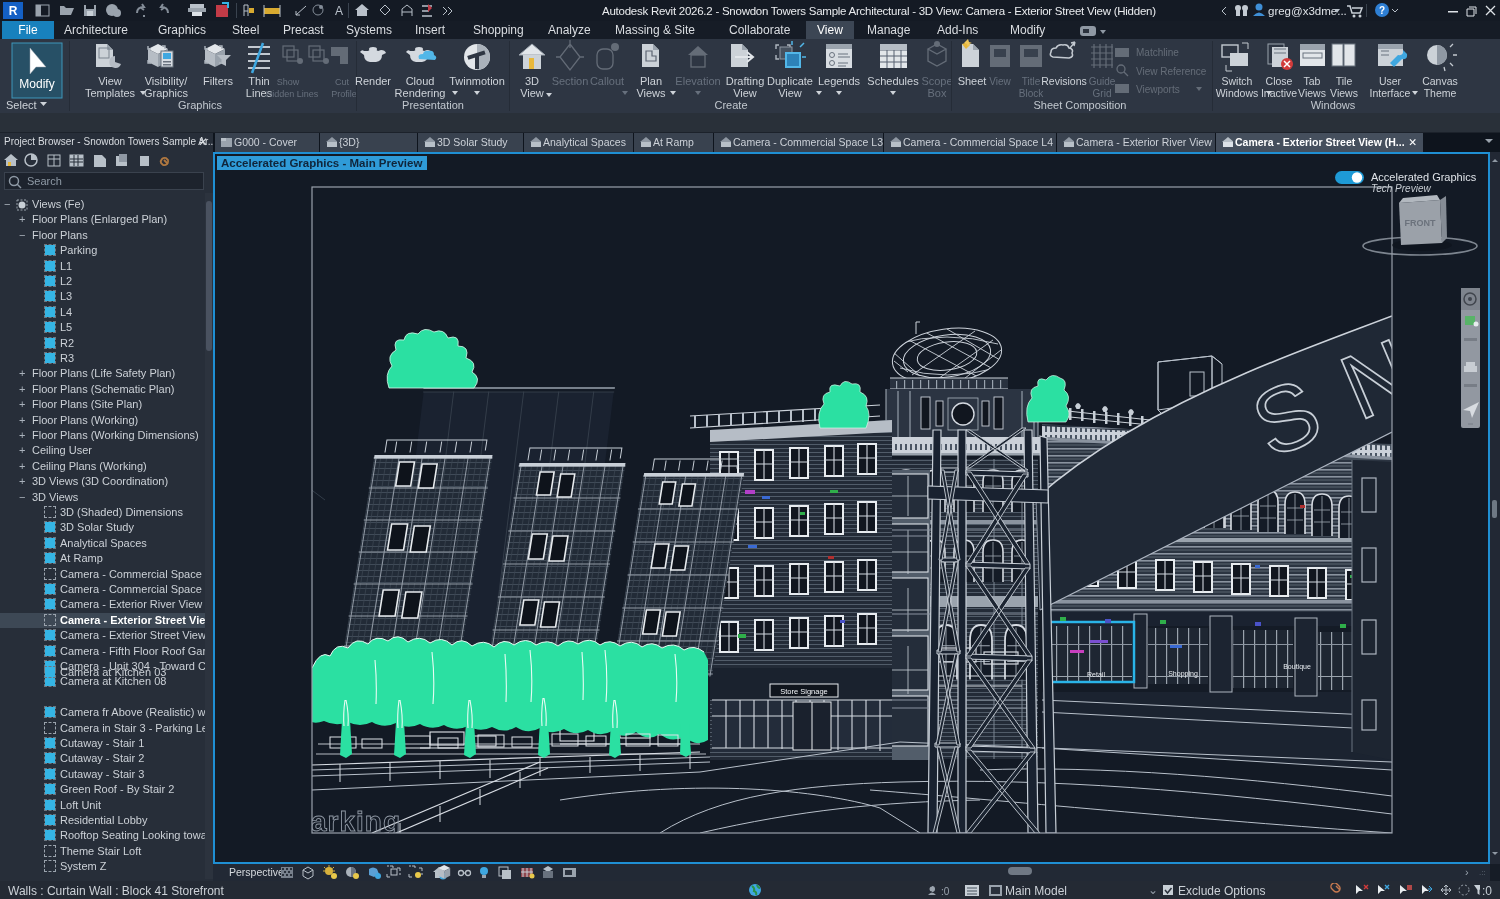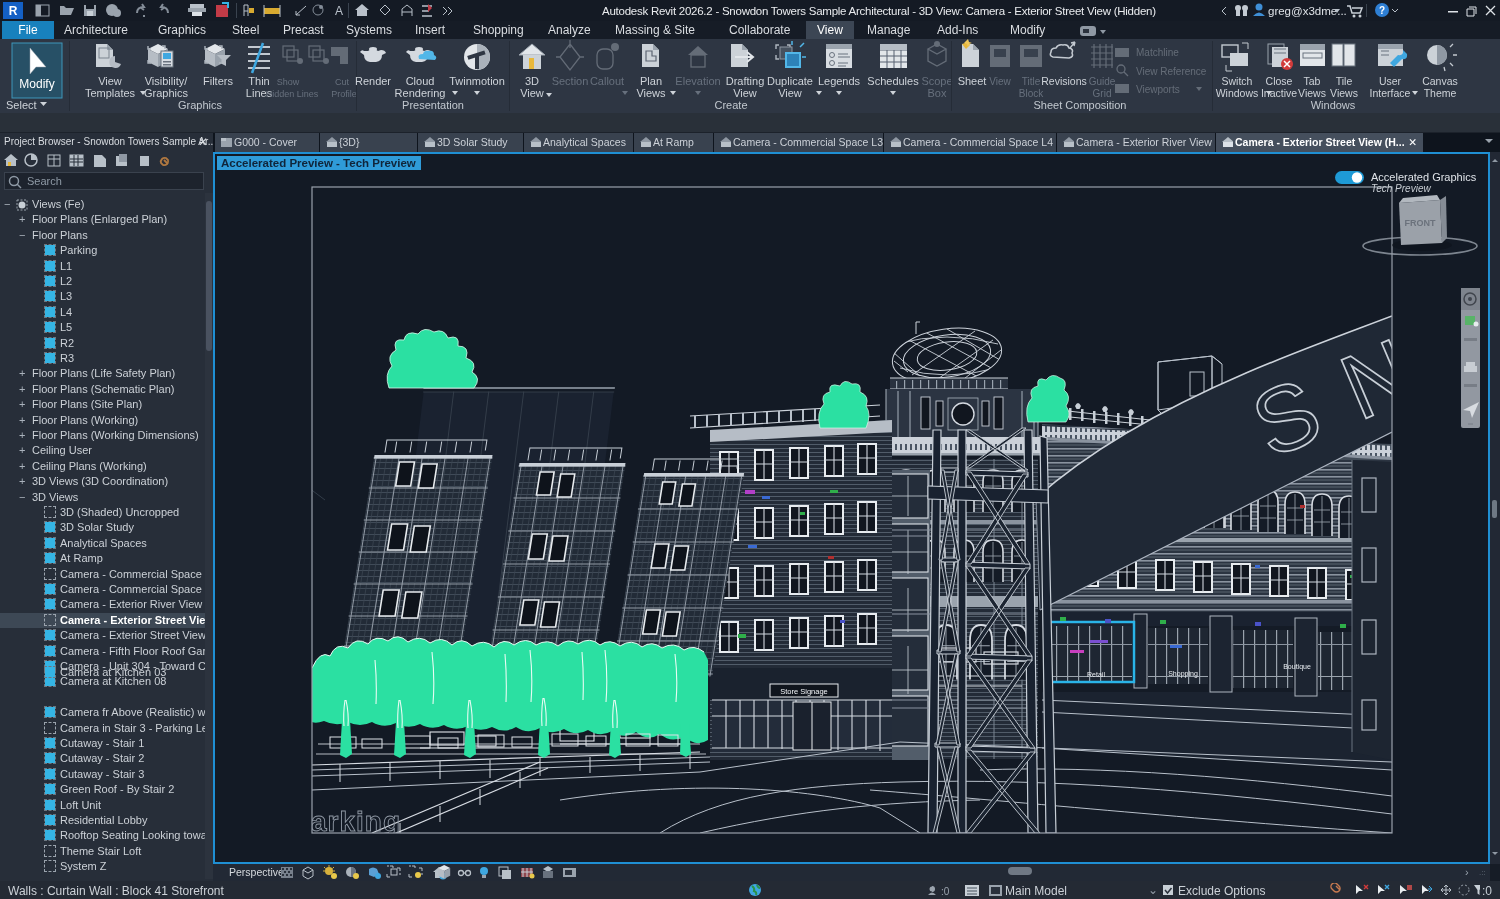--- a/index.html
+++ b/index.html
@@ -467,21 +467,21 @@
 <div class="trow" style="top:281.2px">
           <span class="pm" style="left:19px">+</span>
           <span style="position:absolute;left:32px">3D Views (3D Coordination)</span>
         </div>
 <div class="trow" style="top:296.6px">
           <span class="pm" style="left:19px">−</span>
           <span style="position:absolute;left:32px">3D Views</span>
         </div>
 <div class="trow" style="top:312.0px">
           <span class="tsq hollow" style="left:45px"></span>
-          <span style="position:absolute;left:60px">3D (Shaded) Uncropped</span>
+          <span style="position:absolute;left:60px">3D (Shaded) Dimensions</span>
         </div>
 <div class="trow" style="top:327.4px">
           <span class="tsq" style="left:45px"></span>
           <span style="position:absolute;left:60px">3D Solar Study</span>
         </div>
 <div class="trow" style="top:342.8px">
           <span class="tsq" style="left:45px"></span>
           <span style="position:absolute;left:60px">Analytical Spaces</span>
         </div>
 <div class="trow" style="top:358.2px">
@@ -1161,21 +1161,21 @@
         </g>
 
         <g id="agtoggle">
           <rect x="1335" y="171" width="29" height="13" rx="6.5" fill="#1e9ad6"></rect>
           <circle cx="1357" cy="177.5" r="5.2" fill="#fff"></circle>
           <text x="1371" y="181" fill="#dfe3e8" font-size="11">Accelerated Graphics</text>
           <text x="1371" y="192" fill="#c8cdd3" font-size="10" font-style="italic">Tech Preview</text>
         </g>
       </g>
     </svg>
-    <div class="abs" id="agchip">Accelerated Preview - Tech Preview</div>
+    <div class="abs" id="agchip">Accelerated Graphics - Main Preview</div>
   </div>
   <div class="abs" id="perspbar">
     <span class="abs" style="left:16px;top:2px;font-size:10.5px">Perspective</span>
     <svg class="abs" style="left:68px;top:1px" width="300" height="15">
       <g fill="#b8c0c8">
         <rect x="0" y="2" width="12" height="11" fill="#77808c"></rect>
           <g fill="#2a313c">
             <rect x="1" y="3" width="2" height="2"></rect>
             <rect x="5" y="3" width="2" height="2"></rect>
             <rect x="9" y="3" width="2" height="2"></rect>

